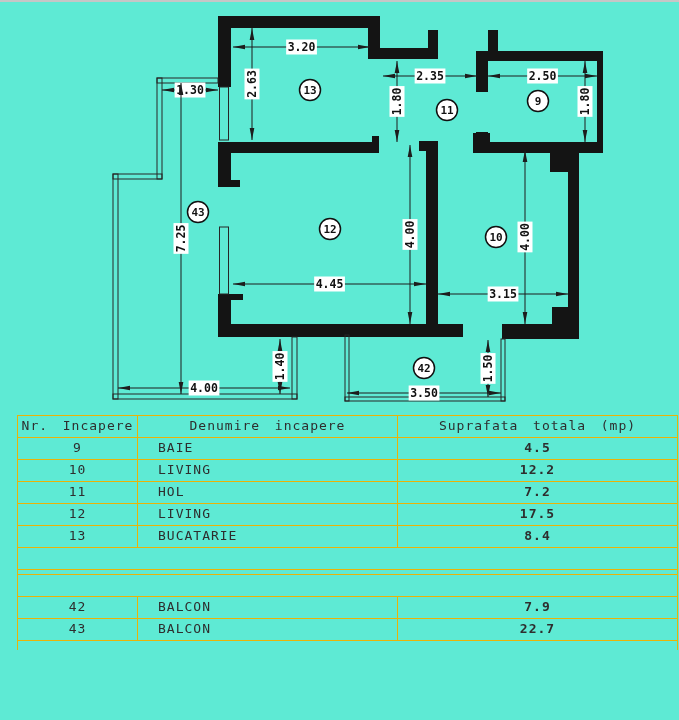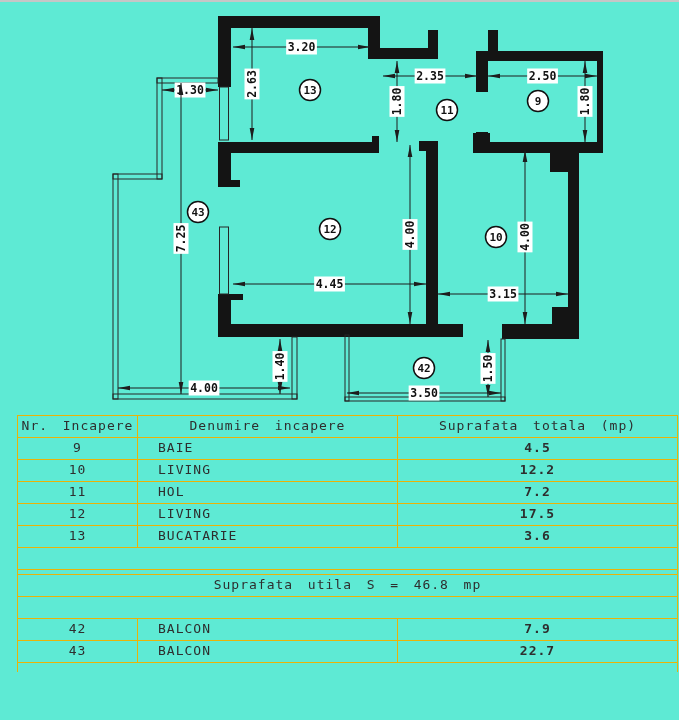--- a/index.html
+++ b/index.html
@@ -219,33 +219,30 @@
           <td class="c-area">7.2</td>
         </tr>
         <tr>
           <td class="c-nr">12</td>
           <td class="c-name">LIVING</td>
           <td class="c-area">17.5</td>
         </tr>
         <tr>
           <td class="c-nr">13</td>
           <td class="c-name">BUCATARIE</td>
-          <td class="c-area">3.6</td>
+          <td class="c-area">8.4</td>
         </tr>
       </tbody>
     <tbody>
       <tr class="empty">
           <td colspan="3"></td>
         </tr>
       <tr class="thin">
           <td colspan="3"></td>
         </tr>
-      <tr class="full">
-        <td colspan="3">Suprafata utila S = 46.8 mp</td>
-      </tr>
       <tr class="empty">
           <td colspan="3"></td>
         </tr>
     </tbody>
     <tbody id="rows-balcony">
         <tr>
           <td class="c-nr">42</td>
           <td class="c-name">BALCON</td>
           <td class="c-area">7.9</td>
         </tr>

